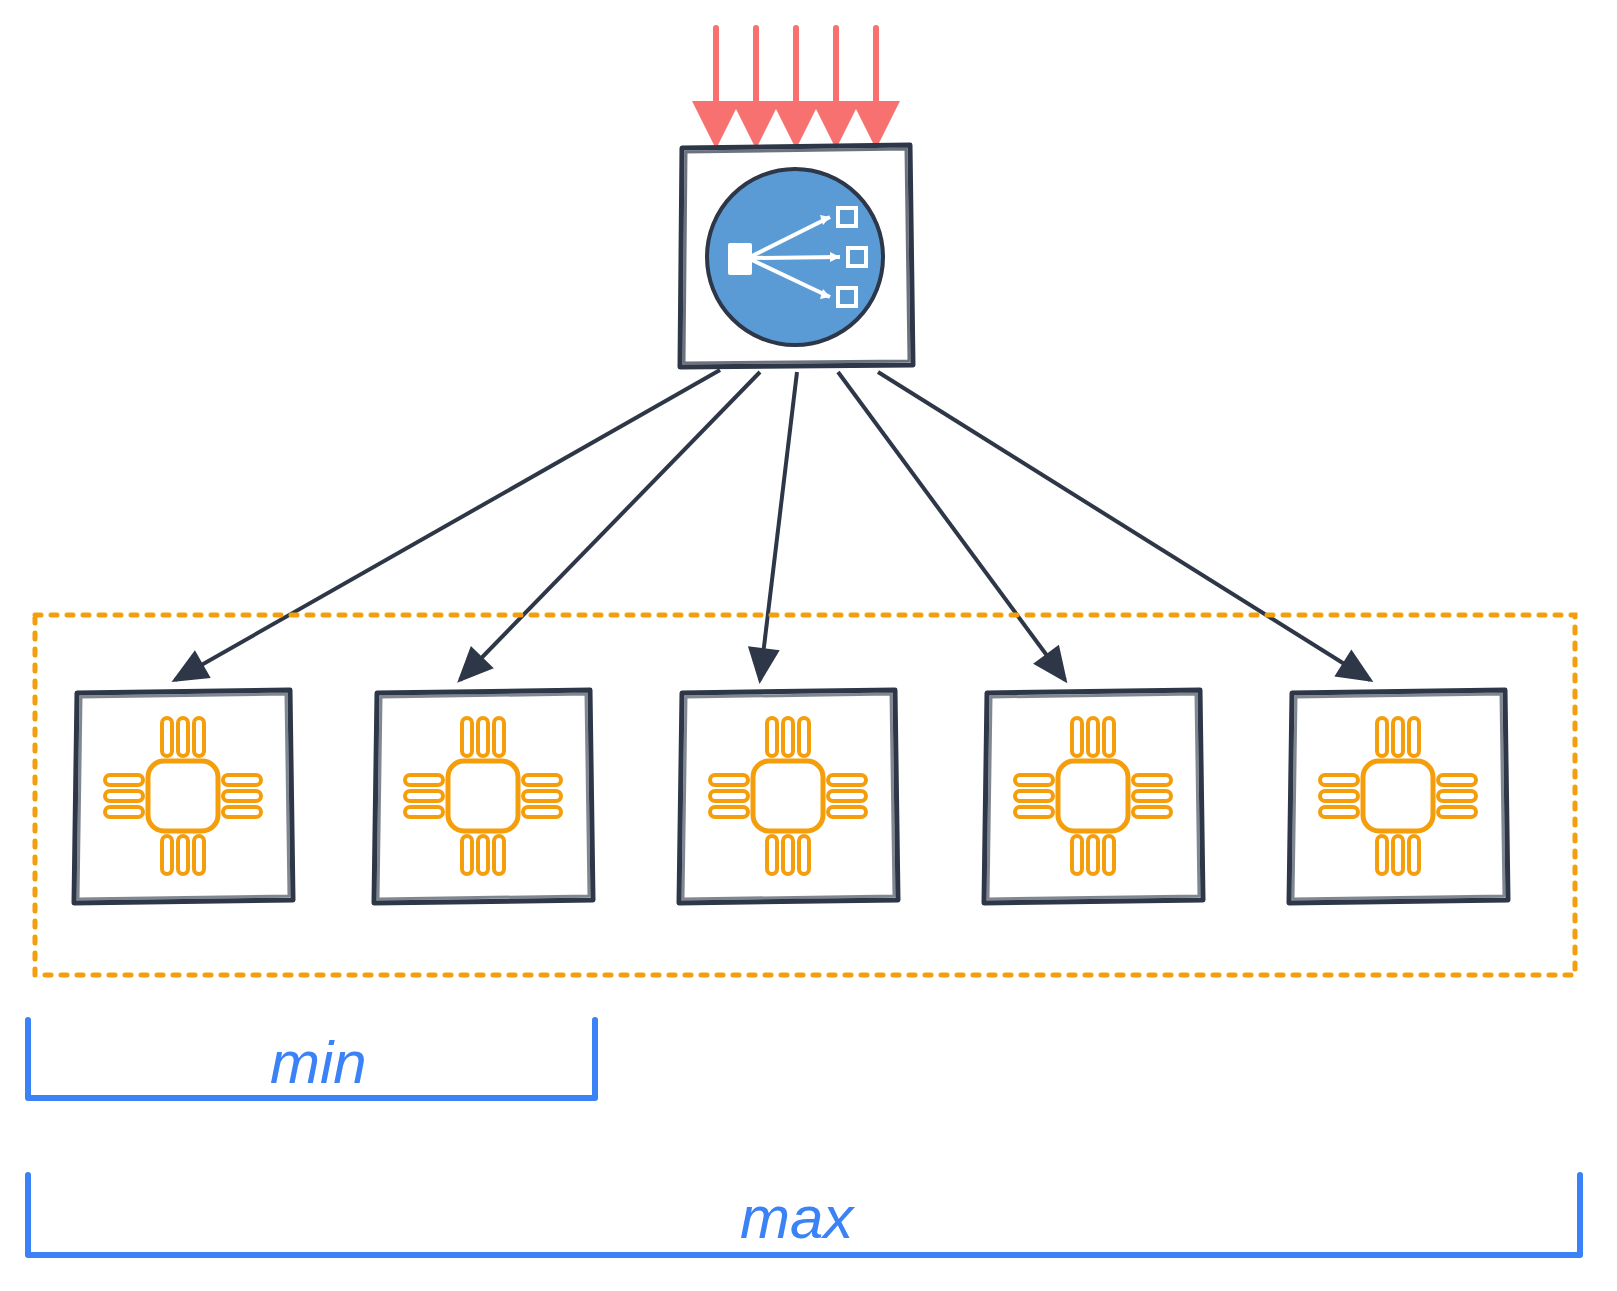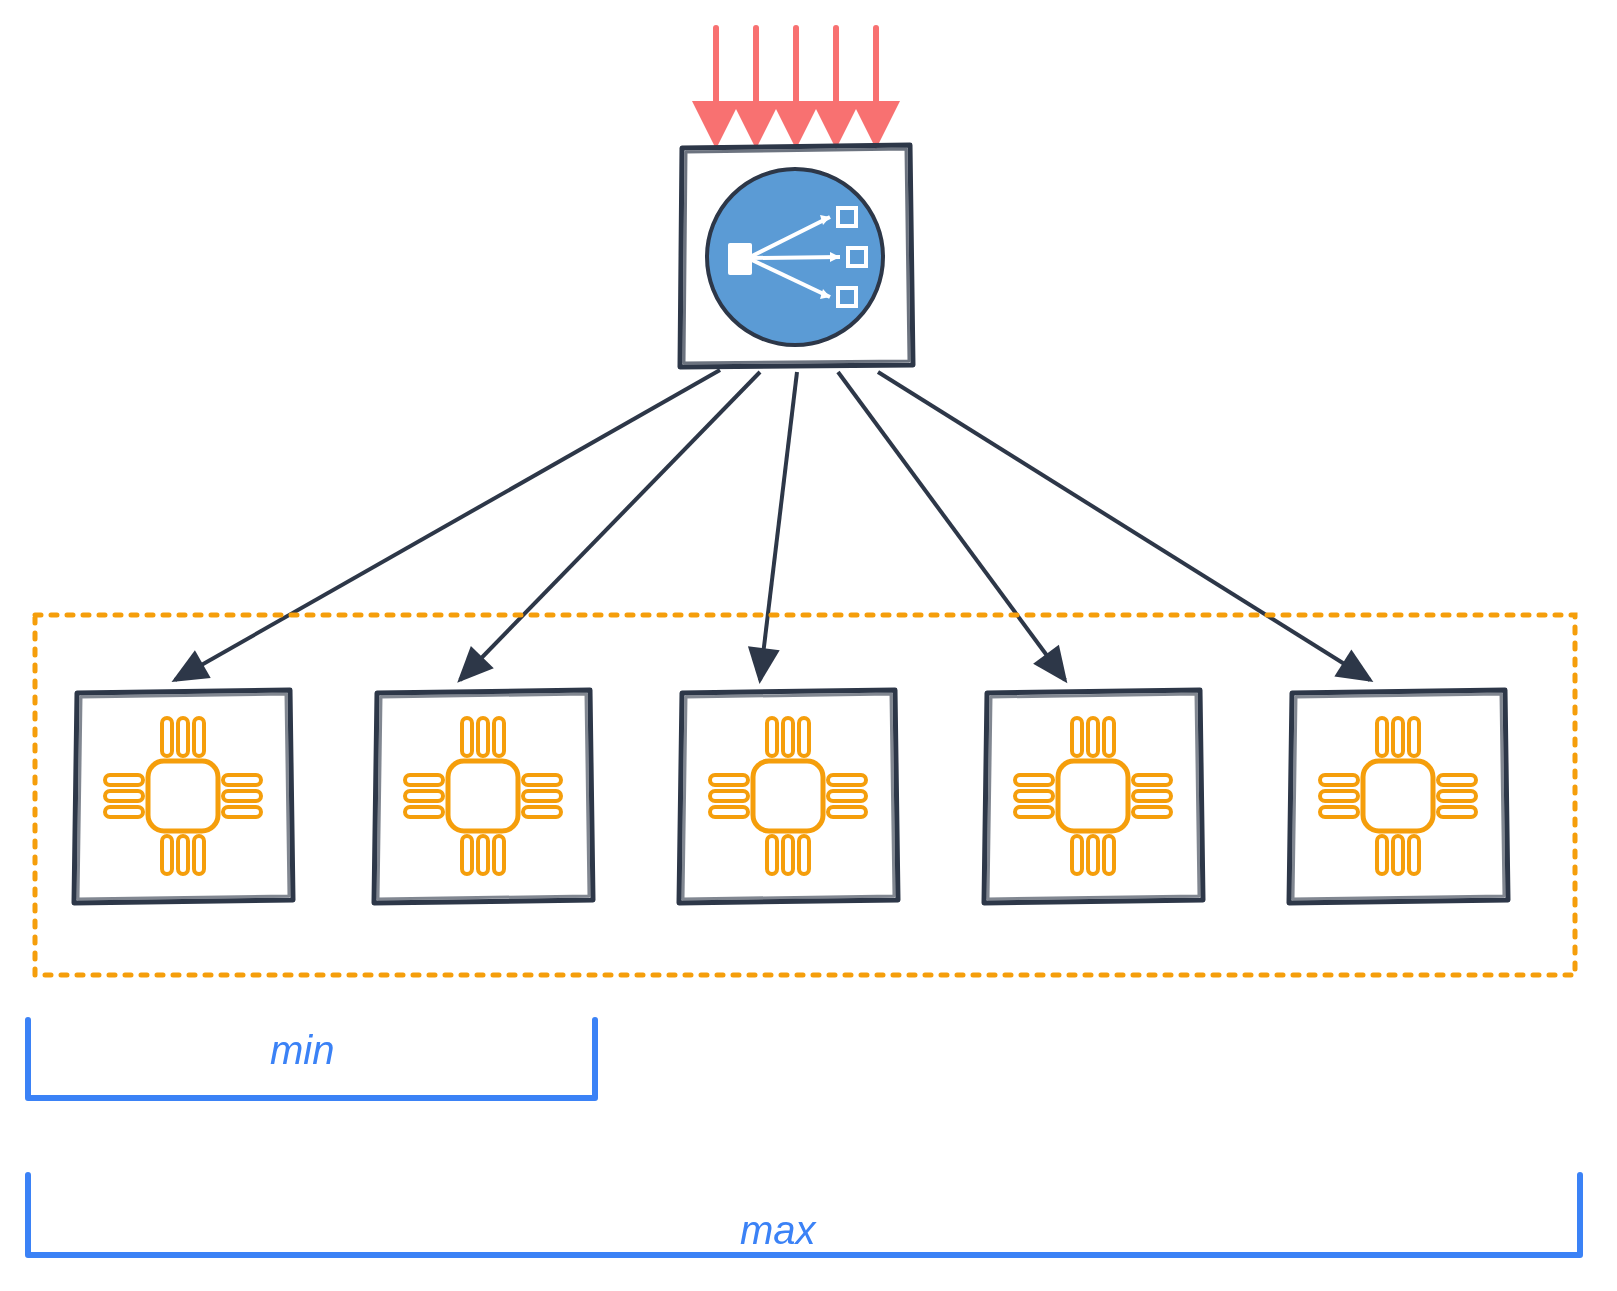--- a/index.html
+++ b/index.html
@@ -17,21 +17,21 @@
     .container {
       position: absolute;
       top: 0;
       left: 0;
       width: 100%;
       height: 100%;
     }
     .label {
       position: absolute;
       color: #3B82F6;
-      font-size: 40px;
+      font-size: 60px;
       font-style: italic;
       font-weight: 500;
     }
   </style>
 </head>
 <body>
 
 <div class="container">
   <svg width="1617" height="1291" viewBox="0 0 1617 1291">
     <defs>
@@ -197,14 +197,14 @@
       <path d="M 28 1020 L 28 1098 L 595 1098 L 595 1020" fill="none" stroke="#3B82F6" stroke-width="6" stroke-linecap="round" stroke-linejoin="round"></path>
     </g>
 
     <g>
       <path d="M 28 1175 L 28 1255 L 1580 1255 L 1580 1175" fill="none" stroke="#3B82F6" stroke-width="6" stroke-linecap="round" stroke-linejoin="round"></path>
     </g>
   </svg>
 
   
   <div class="label" style="left: 270px; top: 1028px;">min</div>
-  <div class="label" style="left: 740px; top: 1208px;">max</div>
+  <div class="label" style="left: 740px; top: 1183px;">max</div>
 </div>
 
 </body></html>

